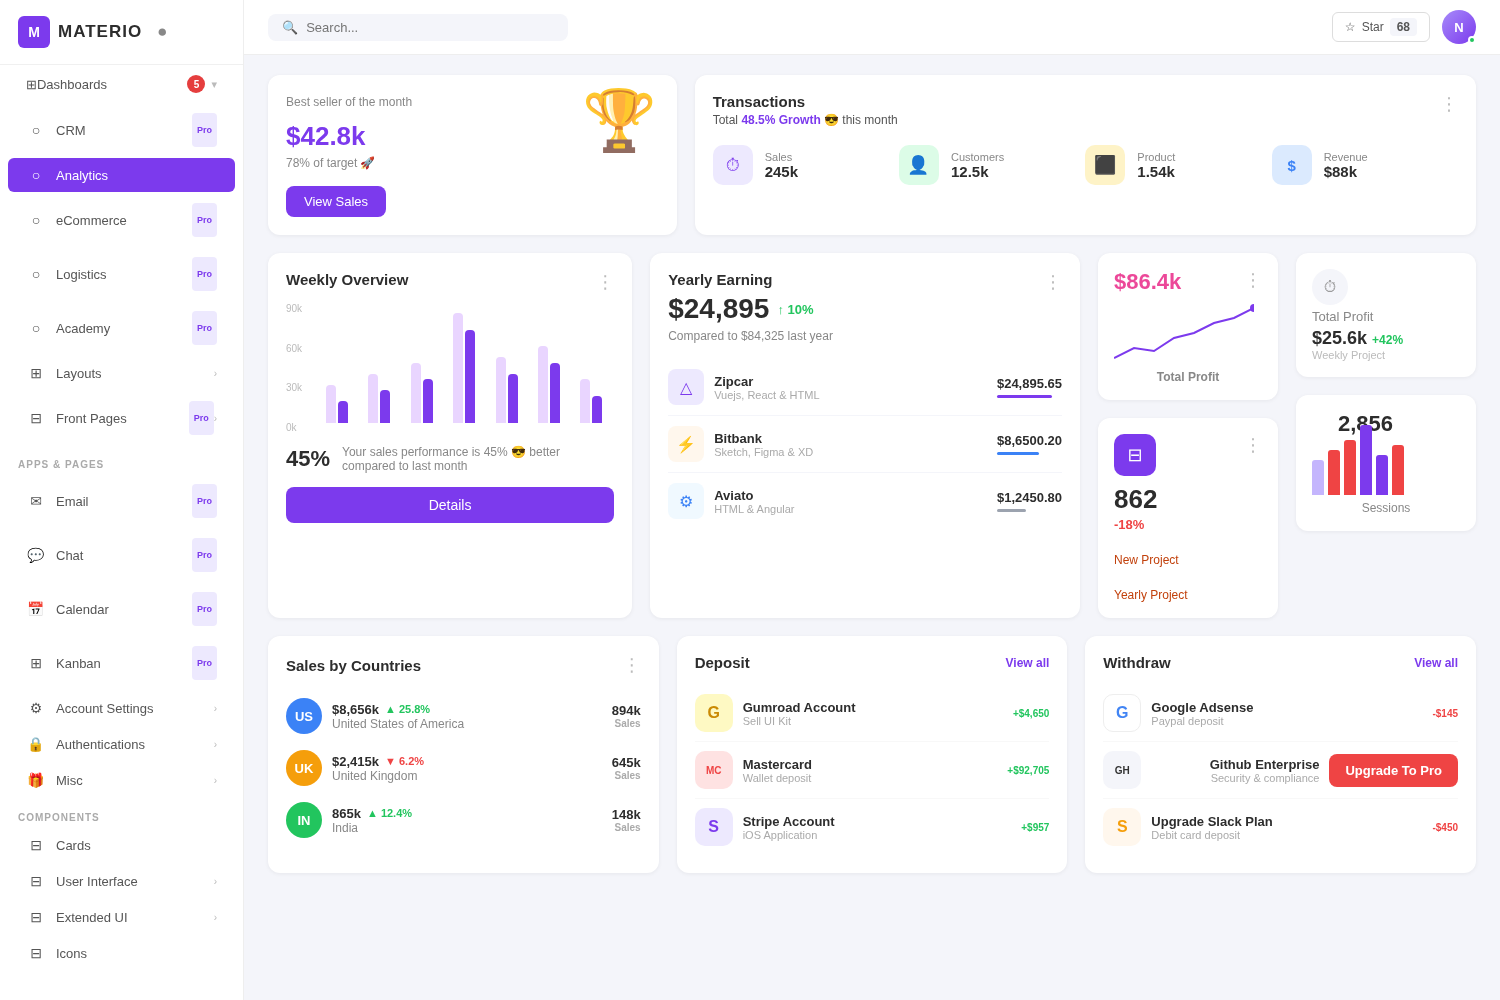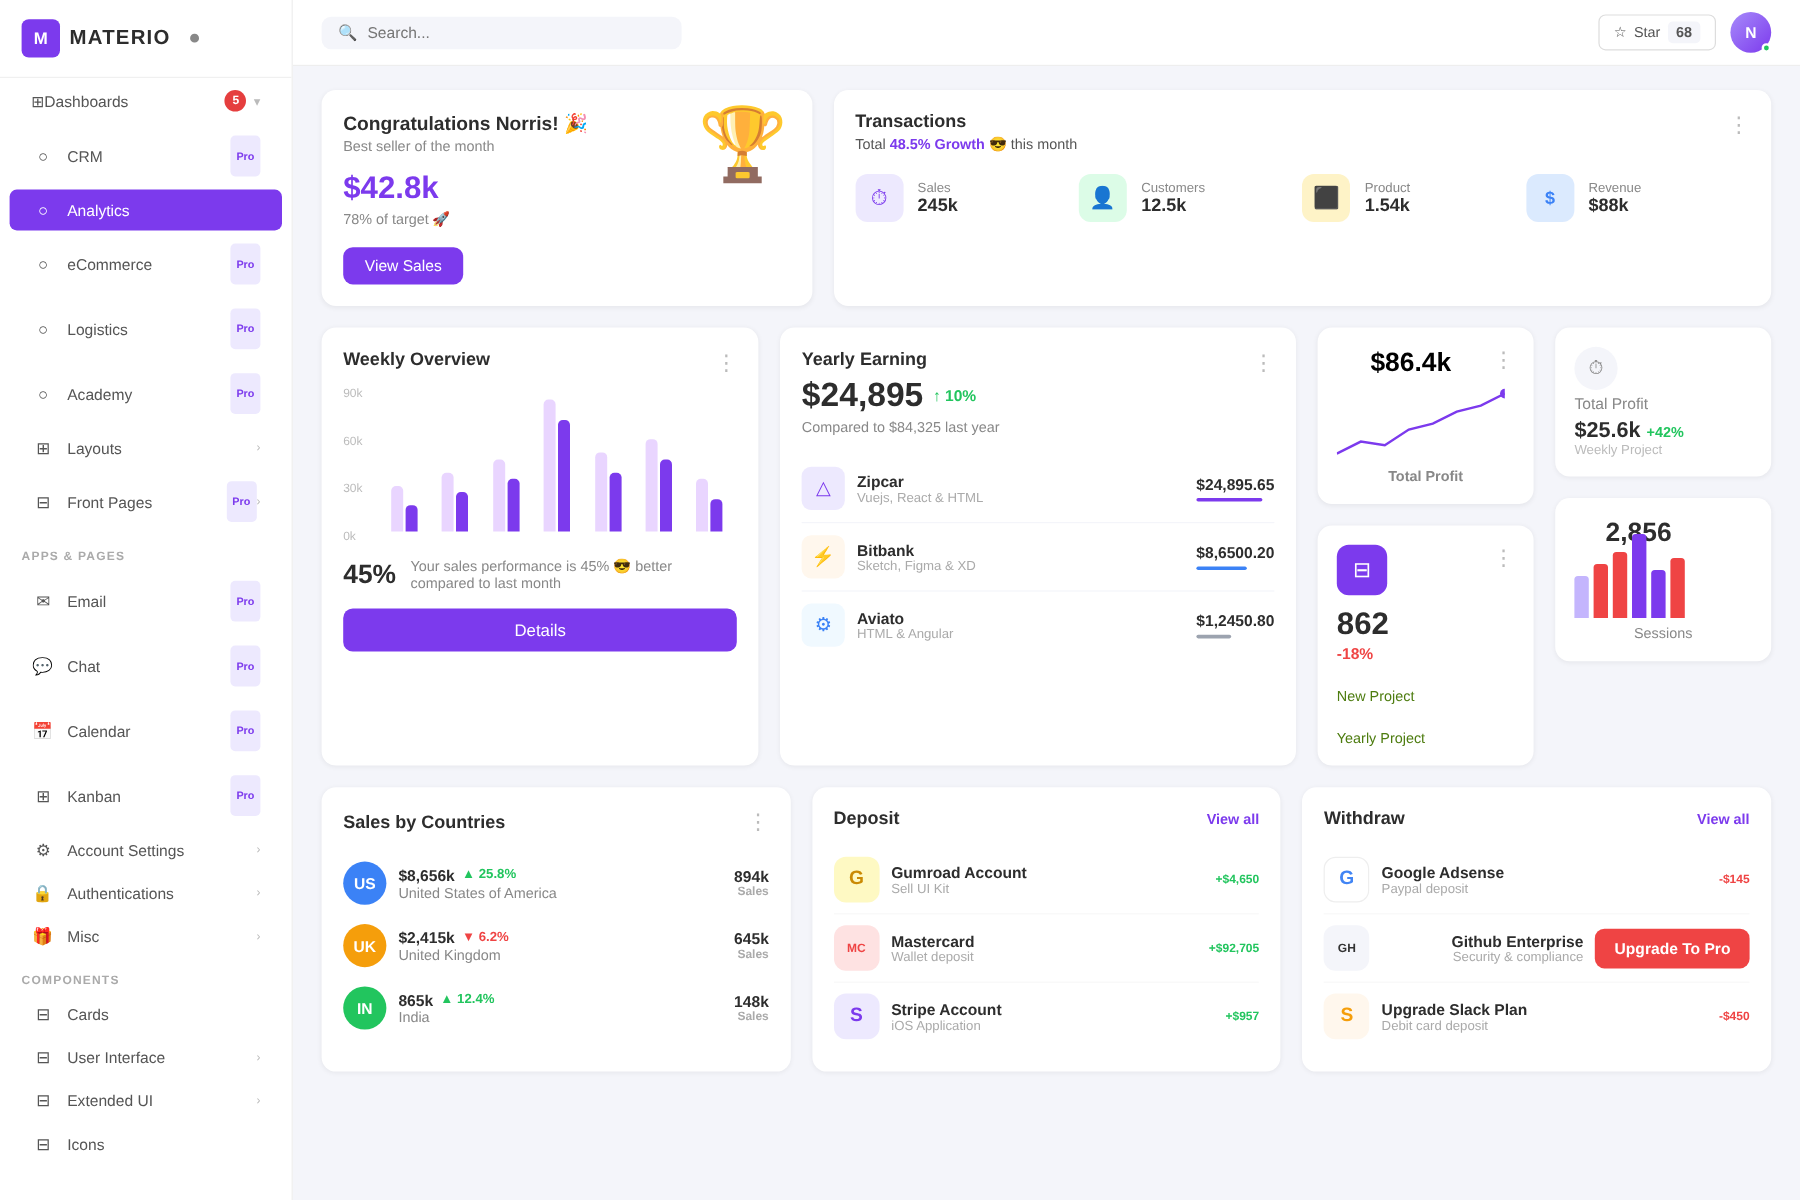--- a/index.html
+++ b/index.html
@@ -219,21 +219,21 @@
     .earning-item:last-child { border-bottom: none; }
     .ei-logo { width: 36px; height: 36px; border-radius: 8px; display: flex; align-items: center; justify-content: center; font-size: 16px; }
     .ei-name { font-weight: 600; font-size: 13px; color: #2d2d2d; }
     .ei-sub { font-size: 11px; color: #aaa; }
     .ei-amount { margin-left: auto; font-weight: 700; font-size: 13px; color: #2d2d2d; text-align: right; }
     .ei-bar { height: 3px; border-radius: 2px; margin-top: 4px; }
 
     
     .small-cards-col { display: flex; flex-direction: column; gap: 18px; min-width: 160px; width: 180px; }
     .small-card { padding: 16px; }
-    .sc-amount { font-size: 22px; font-weight: 700; color: #000000; margin-left: 28px; }
+    .sc-amount { font-size: 22px; font-weight: 700; color: #ec4899; }
     .sc-change { font-size: 13px; font-weight: 600; }
     .sc-change.down { color: #ef4444; }
 
     
     .sessions-bars { display: flex; align-items: flex-end; gap: 4px; height: 50px; margin-top: 8px; }
     .sess-bar { width: 12px; border-radius: 3px 3px 0 0; }
 
     
     .sales-countries-card { flex: 1; }
     .deposit-card { flex: 1; }
@@ -270,21 +270,21 @@
       font-size: 13px; font-weight: 600; cursor: pointer;
       white-space: nowrap;
     }
 
     .new-proj-icon {
       width: 42px; height: 42px; border-radius: 10px;
       background: #7c3aed; display: flex; align-items: center; justify-content: center;
       color: #fff; font-size: 18px; margin-bottom: 8px;
     }
     .np-proj-value { font-size: 26px; font-weight: 700; color: #2d2d2d; }
-    .np-label { font-size: 12px; color: #4d7c0f; margin-top: 21px; }
+    .np-label { font-size: 12px; color: #c2410c; margin-top: 21px; }
   </style>
 </head>
 <body>
 
 <div id="sidebar">
   <div class="sidebar-logo">
     <div class="logo-icon">M</div>
     <span class="logo-text">MATERIO</span>
     <span style="margin-left:8px;font-size:16px;color:#888;">⏺</span>
   </div>
@@ -410,21 +410,20 @@
         <span class="avatar-dot"></span>
       </div>
     </div>
   </div>
 
   <div id="dashboard">
 
     <div class="row">
 
       <div class="card congrats-card">
-        <h3>Congratulations Norris! 🎉</h3>
         <div class="subtitle">Best seller of the month</div>
         <div class="congrats-amount">$42.8k</div>
         <div class="congrats-target">78% of target 🚀</div>
         <button class="view-sales-btn">View Sales</button>
         <div class="trophy-img">🏆</div>
       </div>
 
       <div class="card transactions-card">
         <div class="card-header">
           <div>

